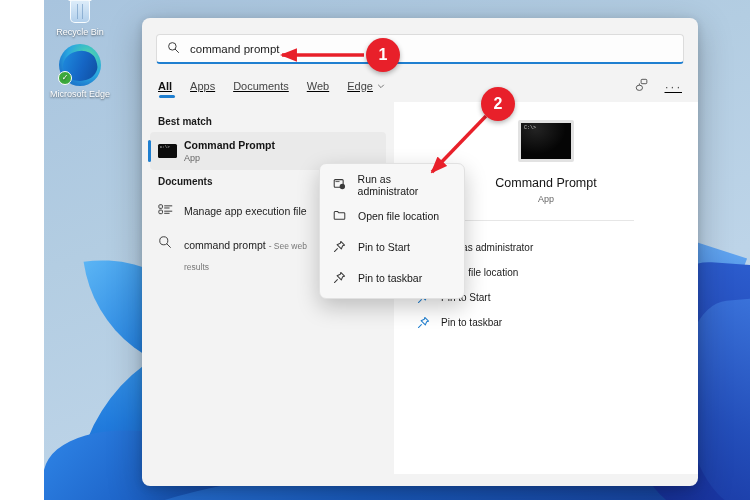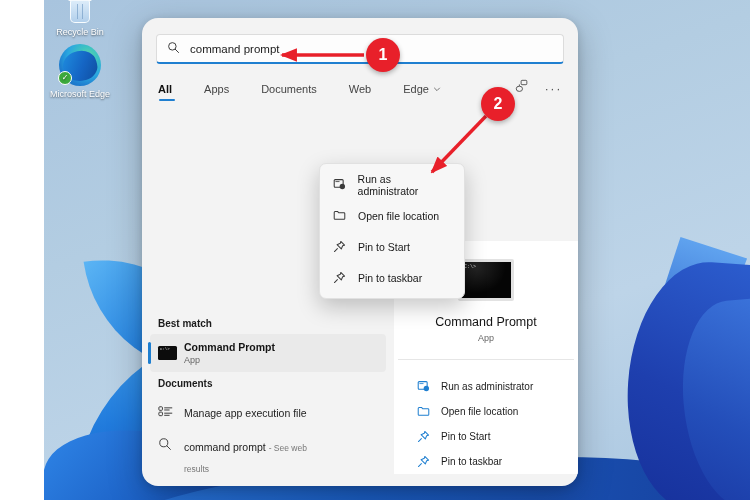--- a/index.html
+++ b/index.html
@@ -124,65 +124,66 @@
     width:14px; height:14px; border-radius:50%;
     background:#3ca93c; border:1.5px solid #fff;
     display:flex; align-items:center; justify-content:center;
     color:#fff; font-size:8px; line-height:1;
   }
 
   
   #search-panel {
     position: absolute;
     left: 98px; top: 18px;
-    width: 436px; height: 468px;
+    width: 556px; height: 468px;
     background: #f3f3f3;
-    border-radius: 16px;
+    border-radius: 8px;
     box-shadow: 0 10px 34px rgba(0,0,0,.26), 0 2px 8px rgba(0,0,0,.14);
     overflow: hidden;
   }
 
   .search-box-row { padding: 16px 14px 0; }
   .search-box {
     display: flex; align-items: center;
     height: 30px;
     background: #fdfdfd;
     border: 1px solid #dcdcdc;
     border-bottom: 2px solid #1f7fd0;
     border-radius: 4px;
     padding: 0 10px;
   }
   .search-box .mag { margin-right: 10px; flex: 0 0 auto; }
   .search-text { font-size: 11.5px; color: #1b1b1b; }
 
   .tabs {
-    display: flex; align-items: flex-end;
-    gap: 32px;
+    display: flex; align-items: center;
+    gap: 18px;
     padding: 12px 16px 0;
     height: 38px;
     position: relative;
+    text-decoration: underline;
   }
   .tab {
     font-size: 11px; color: #444;
     padding-bottom: 7px;
     position: relative;
     display: flex; align-items: center; gap: 4px;
   }
   .tab.active { color: #111; font-weight: 600; }
   .tab.active:after {
     content:""; position:absolute; left:1px; bottom:1px;
     width: 16px; height: 2.5px; background: #1f7fd0; border-radius: 2px;
   }
   .tabs-right {
     margin-left: auto; display: flex; align-items: center; gap: 16px;
     padding-bottom: 5px; color: #555;
   }
   .dots { letter-spacing: 1.5px; font-size: 13px; color:#555; }
 
-  .panel-body { display: flex; height: 372px; align-items: flex-end; }
+  .panel-body { display: flex; height: 372px; }
 
   
   .results {
     width: 252px;
     padding: 8px 0 0 0;
     flex: 0 0 auto;
   }
   .section-label {
     font-size: 10px; color: #1b1b1b; font-weight: 600;
     padding: 6px 0 5px 16px;

